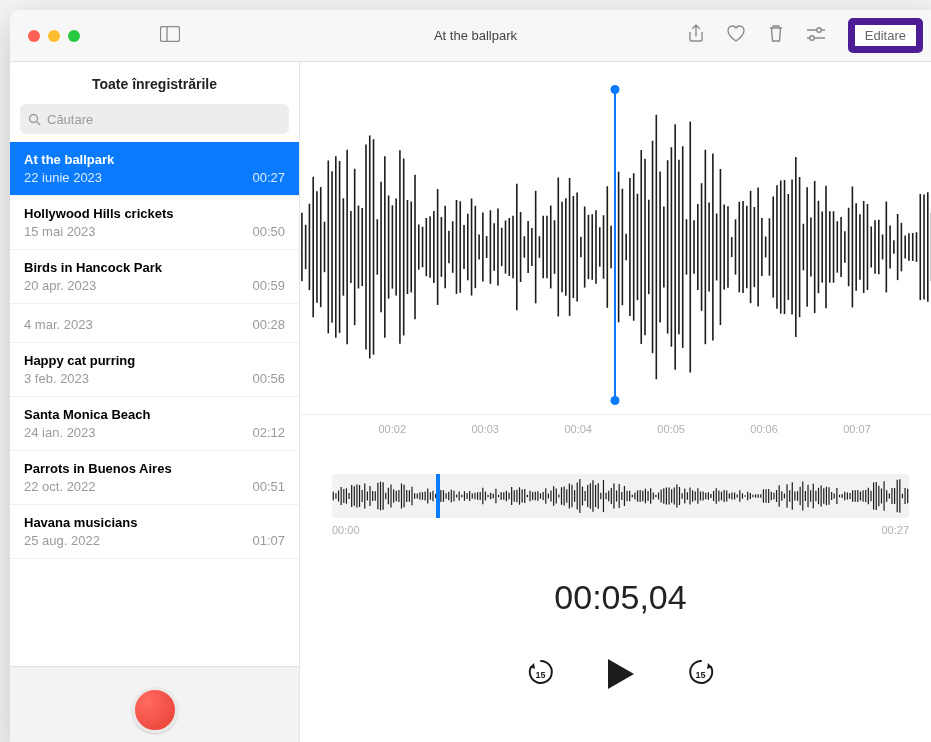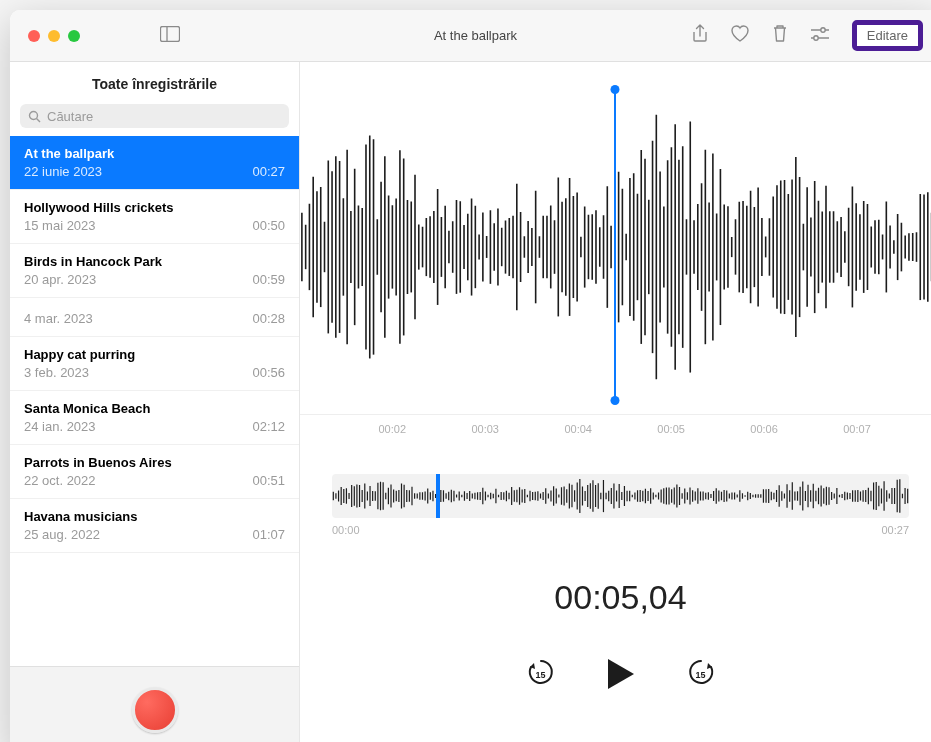--- a/index.html
+++ b/index.html
@@ -60,21 +60,21 @@
       margin-left: auto;
       display: flex;
       align-items: center;
       gap: 22px;
       color: #8a8a8a;
     }
     .edit-btn {
       font-size: 13px;
       color: #666;
       padding: 3px 10px;
-      border: 5px solid #4c1d95;
+      border: 7px solid #4c1d95;
       border-radius: 5px;
       background: #fff;
     }
     .body {
       flex: 1;
       display: flex;
       overflow: hidden;
     }
     .sidebar {
       width: 290px;
@@ -85,21 +85,21 @@
     }
     .sidebar-header {
       text-align: center;
       font-size: 14px;
       font-weight: 600;
       color: #222;
       padding: 14px 12px 12px;
     }
     .search {
       margin: 0 10px 8px;
-      height: 24px;
+      height: 30px;
       background: #ededed;
       border-radius: 6px;
       display: flex;
       align-items: center;
       padding: 0 8px;
       color: #9b9b9b;
       font-size: 13px;
       gap: 6px;
     }
     .list {

